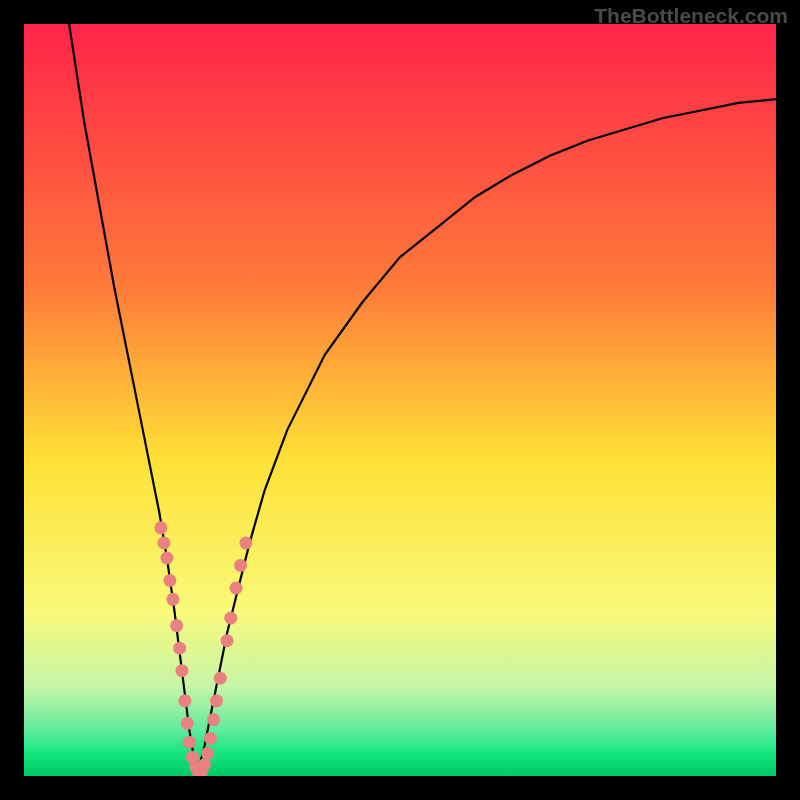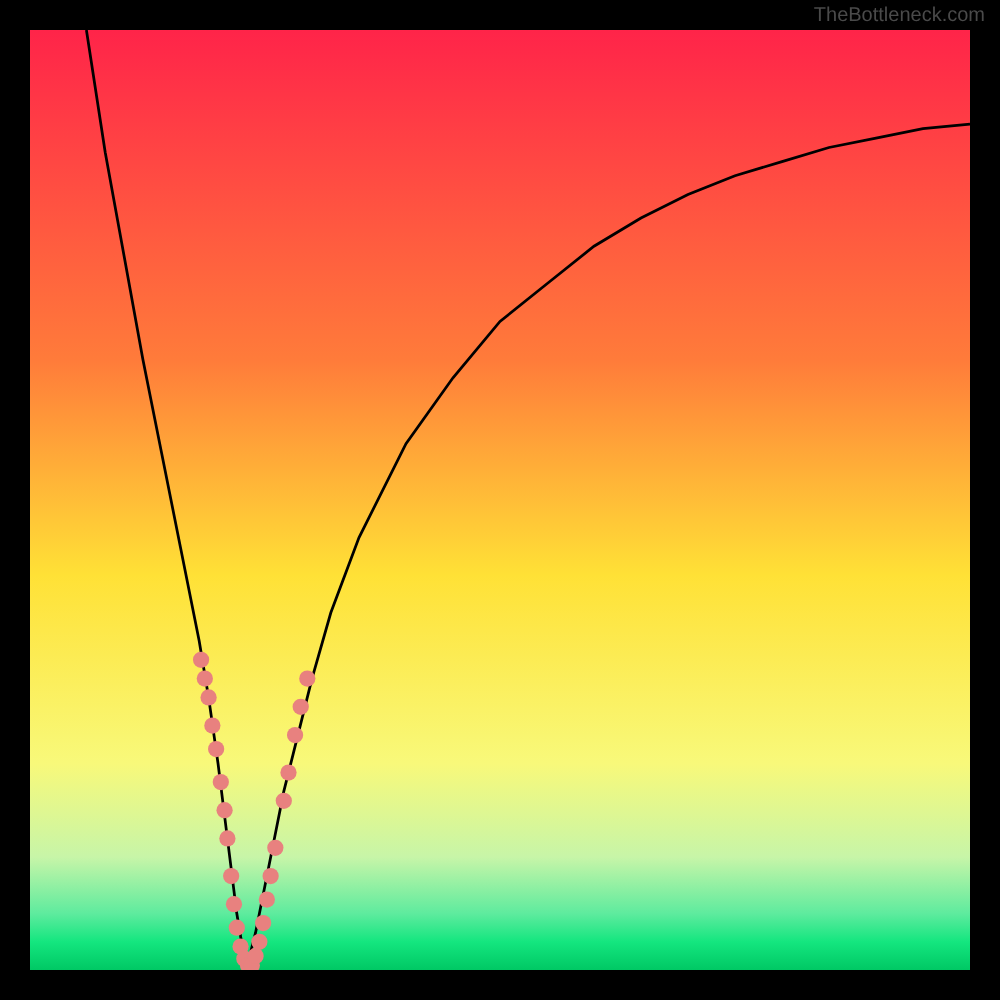--- a/index.html
+++ b/index.html
@@ -12,22 +12,22 @@
       height: 800px;
       background: #000;
       position: relative;
       font-family: Arial, sans-serif;
     }
     .watermark {
       position: absolute;
       top: 4px;
       right: 12px;
       color: #4a4a4a;
-      font-size: 16px;
-      font-weight: normal;
+      font-size: 21px;
+      font-weight: bold;
       z-index: 10;
     }
     .chart-container {
       position: absolute;
       left: 24px;
       top: 24px;
       width: 752px;
       height: 752px;
     }
   </style>

